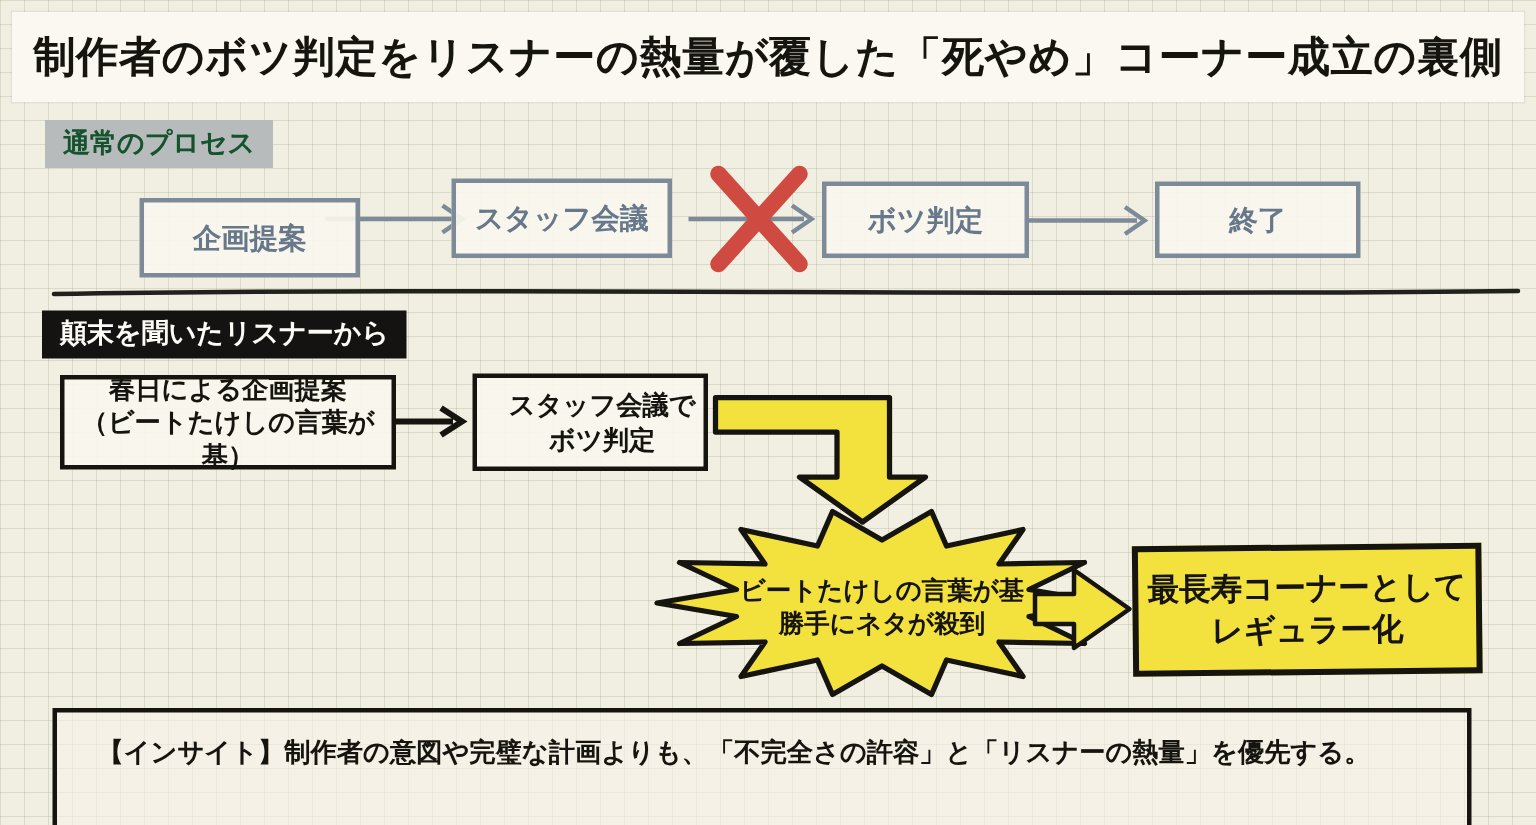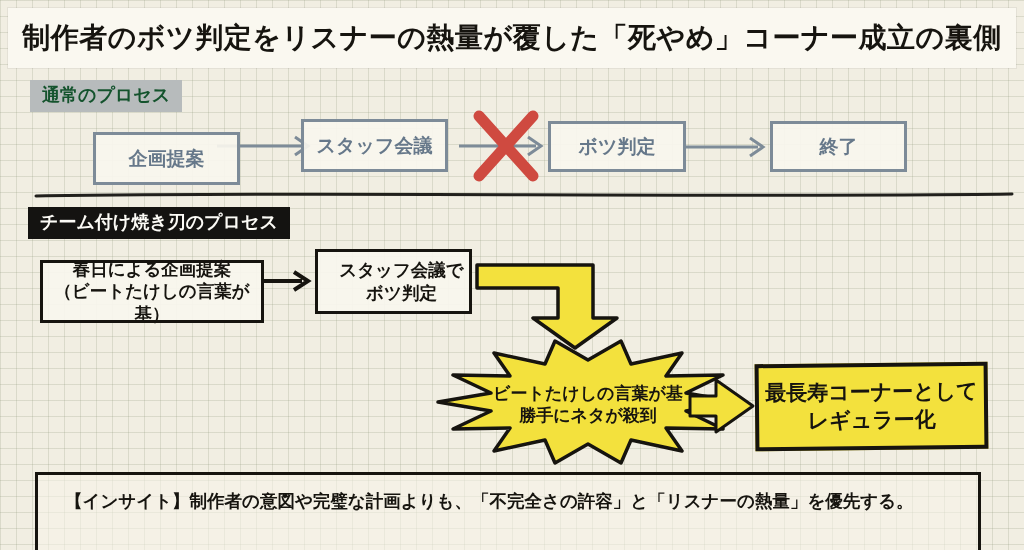--- a/index.html
+++ b/index.html
@@ -27,21 +27,21 @@
     position:absolute;z-index:2;display:flex;flex-direction:column;
     align-items:center;justify-content:center;text-align:center;
     font-weight:bold;background:rgba(248,246,238,.92);
   }
   .slate{border:3px solid #7d8b98;color:#66788a;font-size:19px;}
   .dark{border:3px solid #16140f;color:#16140f;font-size:17.5px;line-height:1.28;}
   .b1{left:73px;top:132px;width:141px;height:47px;margin-left:20px;}
   .b2{left:301px;top:119px;width:141px;height:47px;}
   .b3{left:548px;top:121px;width:132px;height:45px;}
   .b4{left:770px;top:121px;width:131px;height:45px;}
-  .bA{left:40px;top:260px;width:218px;height:57px;}
+  .bA{left:40px;top:250px;width:218px;height:57px;}
   .bB{left:315px;top:249px;width:135px;height:59px;padding-left:16px;}
   .burst-text{
     position:absolute;z-index:2;left:448px;top:383px;width:280px;
     text-align:center;font-weight:bold;font-size:17px;line-height:1.32;color:#16140f;
   }
   .result{
     position:absolute;z-index:2;left:755px;top:363px;width:225px;height:79px;
     background:#f3e13d;border:4px solid #16140f;transform:rotate(-.6deg);
     display:flex;flex-direction:column;align-items:center;justify-content:center;
     font-weight:bold;font-size:21px;line-height:1.3;color:#16140f;text-align:center;
@@ -89,21 +89,21 @@
   <div class="flowbox slate b2">
     <span>スタッフ会議</span>
   </div>
   <div class="flowbox slate b3">
     <span>ボツ判定</span>
   </div>
   <div class="flowbox slate b4">
     <span>終了</span>
   </div>
 
-  <div class="tag tag-team">チーム付け焼き刃のプロセス</div>
+  <div class="tag tag-team">顛末を聞いたリスナーから</div>
   <div class="flowbox dark bA">
     <span>春日による企画提案</span>
     <span>（ビートたけしの言葉が基）</span>
   </div>
   <div class="flowbox dark bB">
     <span>スタッフ会議で</span>
     <span>ボツ判定</span>
   </div>
 
   <div class="burst-text">

